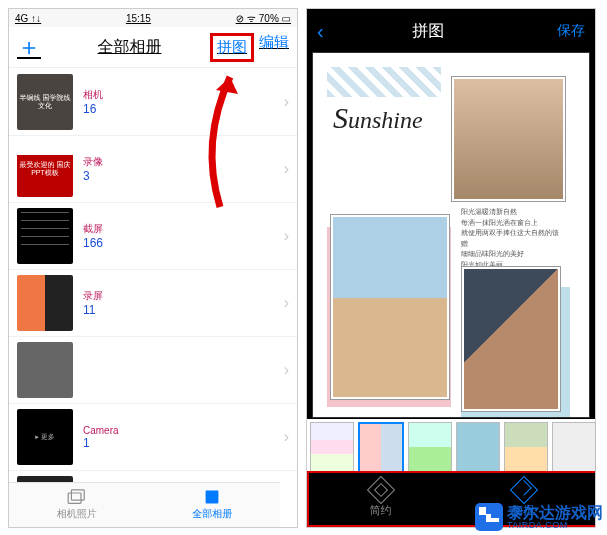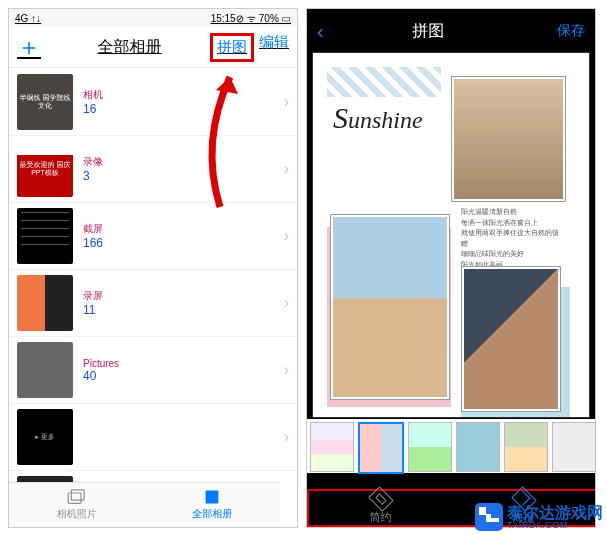--- a/index.html
+++ b/index.html
@@ -28,21 +28,21 @@
   .statusbar {
     height: 18px;
     font-size: 10px;
     color:#000;
     display:flex;
     align-items:center;
     padding:0 6px;
     background:#f7f7f7;
   }
   .statusbar .sb-left{flex:0 0 auto;}
-  .statusbar .sb-center{flex:1;text-align:right;}
+  .statusbar .sb-center{flex:1;text-align:center;}
   .statusbar .sb-right{flex:0 0 auto;}
   .navbar {
     height: 40px;
     display:flex;
     align-items:center;
     padding:0 8px;
     border-bottom:1px solid #eee;
     position:relative;
   }
   .plus-btn { color:#007aff; font-size:24px; font-weight:300; width:22px;}
@@ -123,21 +123,21 @@
   .template-strip{position:absolute;left:0;right:0;bottom:54px;height:54px;background:#fff;display:flex;gap:4px;padding:3px;box-sizing:border-box;}
   .tpl{flex:0 0 42px;height:48px;background:#ddd;border:1px solid #bbb;}
   .tpl.sel{border:2px solid #0a84ff;}
   .tpl.a{background:linear-gradient(#eef 0 35%, #fde 35% 65%, #efd 65% 100%);}
   .tpl.b{background:linear-gradient(90deg,#fcc 0 50%, #cde 50% 100%);}
   .tpl.c{background:linear-gradient(#cfe 0 50%, #ae9 50% 100%);}
   .tpl.d{background:linear-gradient(#9cd 0 100%);}
   .tpl.e{background:linear-gradient(#cdb 0 50%, #fda 50% 100%);}
   .tpl.f{background:#eee;}
 
-  .r-bottom{position:absolute;left:0;right:0;bottom:0;height:38px;background:#000;display:flex;border:2px solid #d00;border-right:none;box-sizing:border-box;}
+  .r-bottom{position:absolute;left:0;right:0;bottom:0;height:56px;background:#000;display:flex;border:2px solid #d00;border-right:none;box-sizing:border-box;}
   .r-bot-item{flex:1;display:flex;flex-direction:column;align-items:center;justify-content:center;color:#888;font-size:11px;}
   .r-bot-item.active{color:#0a84ff;text-align:right;}
   .r-bot-icon{width:18px;height:18px;border:1px solid currentColor;transform:rotate(45deg);margin-bottom:3px;position:relative;}
   .r-bot-icon::after{content:"";position:absolute;inset:4px;border:1px solid currentColor;}
   .r-bot-item.active .r-bot-icon::after{content:"";position:absolute;left:2px;top:2px;width:10px;height:10px;border:none;border-top:1px solid currentColor;border-right:1px solid currentColor;}
 
   
   .arrow-anno{position:absolute;left:190px;top:62px;width:60px;height:150px;pointer-events:none;}
 
   
@@ -219,28 +219,28 @@
     <div class="album-row">
       <div class="thumb t4"></div>
       <div class="album-meta">
         <div class="name">录屏</div>
         <div class="count">11</div>
       </div>
       <span class="chev">›</span>
     </div>
     <div class="album-row">
       <div class="thumb t5"></div>
-      <div class="album-meta">
-        <div class="name">Pictures</div>
-        <div class="count">40</div>
-      </div>
       <span class="chev">›</span>
     </div>
     <div class="album-row">
       <div class="thumb t6">▸ 更多</div>
+      <div class="album-meta">
+        <div class="name">Camera</div>
+        <div class="count">1</div>
+      </div>
       <span class="chev">›</span>
     </div>
     <div class="album-row">
       <div class="thumb t7"></div>
 
     </div>
   </div>
 
   <div class="tabbar">
     <div class="tab">

